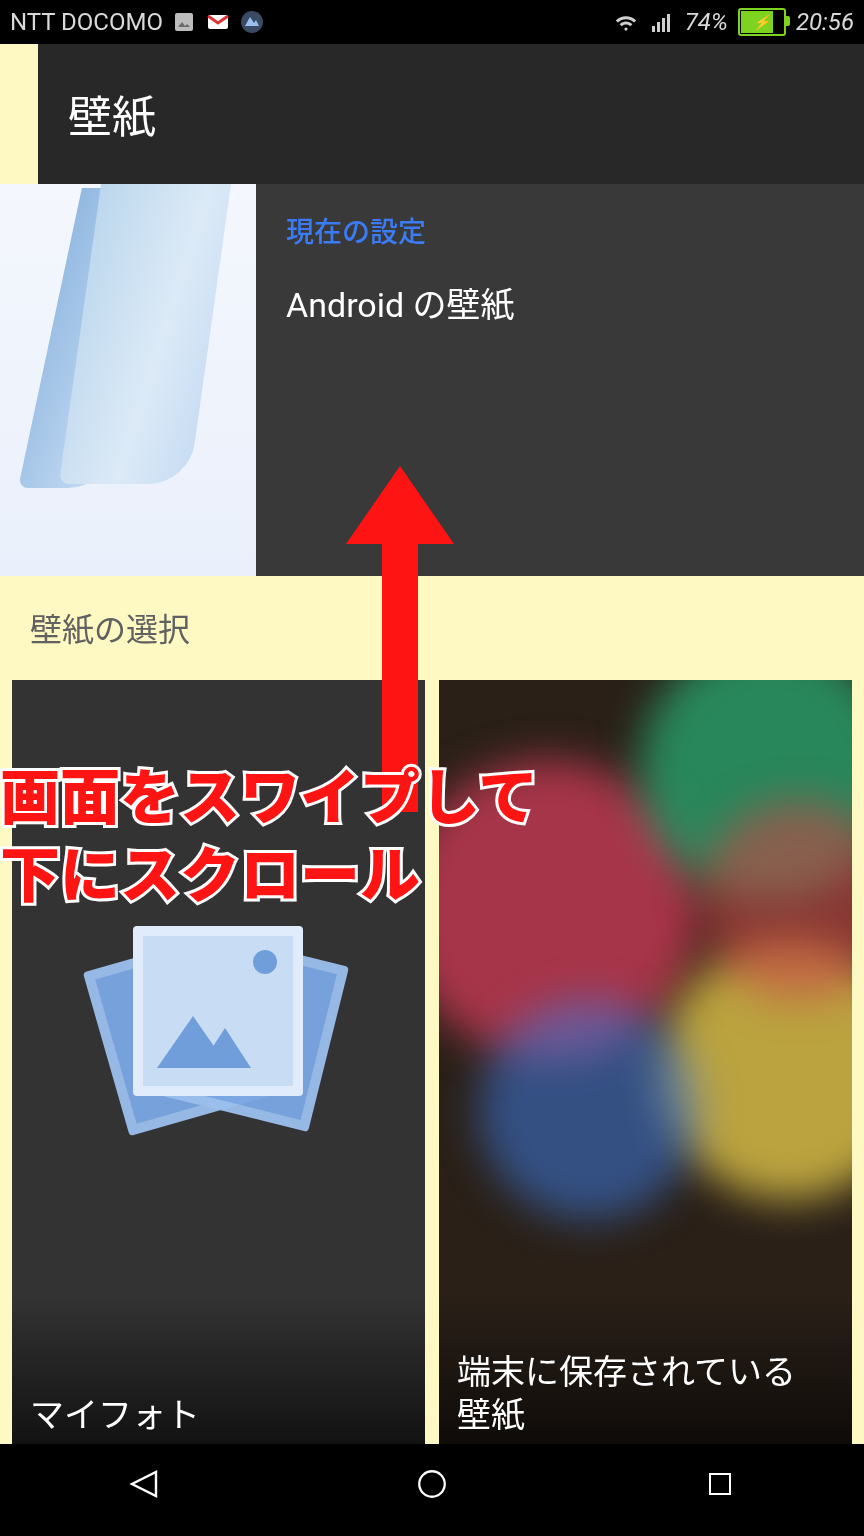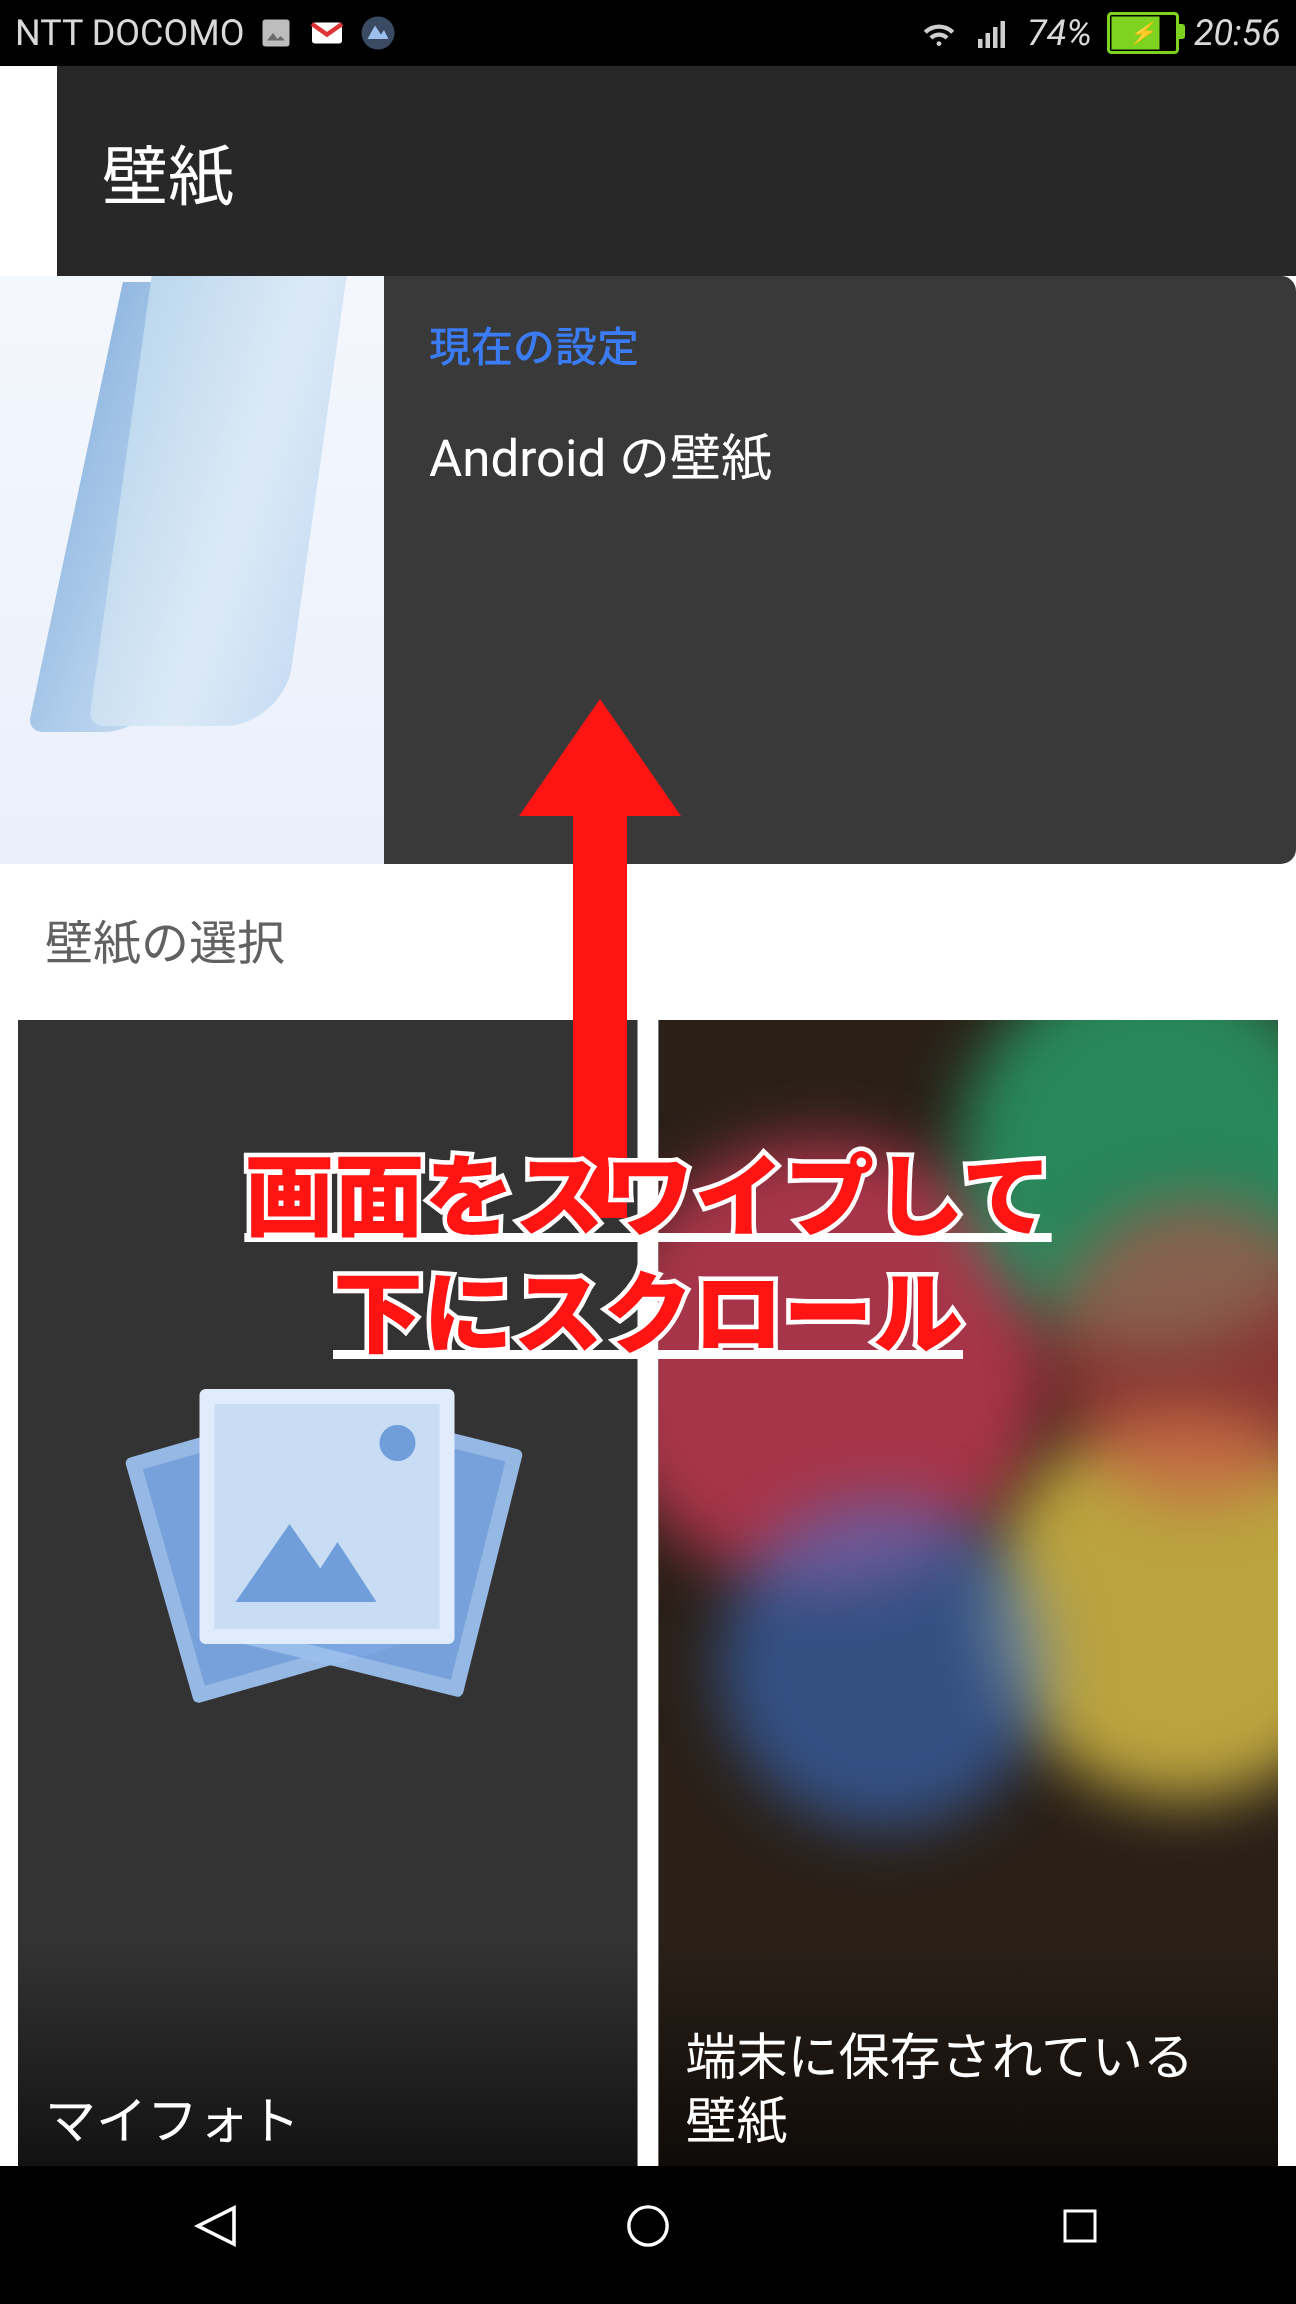--- a/index.html
+++ b/index.html
@@ -1,30 +1,30 @@
 <!DOCTYPE html>
 <html><head>
 <meta charset="utf-8">
 <style>
   html,body{margin:0;padding:0;font-family:Roboto,"Noto Sans CJK JP","Hiragino Kaku Gothic ProN",sans-serif;background:#000;}
-  .device{width:864px;height:1524px;position:relative;background:#ffffff;overflow:hidden;}
+  .device{width:864px;height:1524px;position:relative;background:#fef9c3;overflow:hidden;}
   
   .status-bar{position:absolute;top:0;left:0;right:0;height:44px;background:#000;color:#d9d9d9;display:flex;align-items:center;font-size:24px;padding:0 10px;box-sizing:border-box;}
   .status-left{display:flex;align-items:center;gap:8px;}
   .status-right{margin-left:auto;display:flex;align-items:center;gap:10px;font-style:italic;}
   .ic{width:26px;height:26px;display:inline-flex;align-items:center;justify-content:center;}
   .battery{width:44px;height:24px;border:2px solid #7ed321;border-radius:3px;position:relative;display:flex;align-items:center;}
   .battery::after{content:"";position:absolute;right:-6px;top:6px;width:4px;height:10px;background:#7ed321;border-radius:0 2px 2px 0;}
   .battery-fill{position:absolute;left:1px;top:1px;bottom:1px;width:74%;background:#7ed321;}
   .battery-bolt{position:absolute;left:50%;top:50%;transform:translate(-50%,-50%);color:#000;font-size:14px;font-weight:bold;}
   
   .app-bar{position:absolute;top:44px;left:0;right:0;height:140px;background:#282828;display:flex;align-items:center;padding:0 30px;margin-left:38px;}
   .app-title{color:#fff;font-size:44px;}
   
-  .current-row{position:absolute;top:184px;left:0;right:0;height:392px;background:#393939;display:flex;border-radius:10px;}
+  .current-row{position:absolute;top:184px;left:0;right:0;height:392px;background:#393939;display:flex;}
   .current-thumb{width:256px;height:392px;background:linear-gradient(180deg,#f4f7fd 0%,#eaf0fb 100%);position:relative;overflow:hidden;}
   .curl{position:absolute;left:20px;top:0;width:220px;height:320px;}
   .curl .front{position:absolute;left:60px;top:0;width:130px;height:300px;background:linear-gradient(100deg,#bcd7ed 0%,#dceaf7 60%,#c7dcf3 100%);transform:skewX(-8deg);border-radius:0 0 40px 10px;}
   .curl .back{position:absolute;left:30px;top:4px;width:90px;height:300px;background:linear-gradient(100deg,#88b2de 0%,#c6ddf4 100%);transform:skewX(-12deg);border-radius:0 0 40px 10px;opacity:.9;}
   .current-info{flex:1;padding:26px 30px;color:#fff;}
   .current-label{color:#3b7cf5;font-size:28px;font-weight:500;}
   .current-name{color:#fff;font-size:34px;margin-top:28px;}
   
   .section-title{position:absolute;top:604px;left:30px;font-size:32px;color:#616161;}
   .grid{position:absolute;top:680px;left:12px;right:12px;bottom:80px;display:flex;gap:14px;}
@@ -48,21 +48,21 @@
   .blob.b3{width:260px;height:260px;left:220px;top:260px;background:rgba(250,220,80,0.7);}
   .blob.b4{width:220px;height:220px;left:40px;top:320px;background:rgba(60,120,220,0.55);}
   .blob.b5{width:200px;height:200px;left:260px;top:120px;background:rgba(200,70,70,0.6);}
   
   .nav-bar{position:absolute;left:0;right:0;bottom:0;height:80px;background:#000;display:flex;align-items:center;justify-content:space-around;}
   .nav-btn{width:120px;height:60px;display:flex;align-items:center;justify-content:center;color:#fff;}
   
   .anno{position:absolute;top:466px;left:340px;width:120px;height:350px;pointer-events:none;}
   .anno .shaft{position:absolute;left:50%;top:58px;transform:translateX(-50%);width:36px;height:288px;background:#ff1414;}
   .anno .head{position:absolute;left:50%;top:0;transform:translateX(-50%);width:0;height:0;border-left:54px solid transparent;border-right:54px solid transparent;border-bottom:78px solid #ff1414;}
-  .anno-text{position:absolute;top:760px;left:0;right:0;text-align:center;font-size:60px;font-weight:800;color:#ff1414;-webkit-text-stroke:6px #fff;paint-order:stroke fill;line-height:1.3;pointer-events:none;white-space:pre-line;text-decoration:underline;}
+  .anno-text{position:absolute;top:760px;left:0;right:0;font-size:60px;font-weight:800;color:#ff1414;-webkit-text-stroke:6px #fff;paint-order:stroke fill;line-height:1.3;pointer-events:none;white-space:pre-line;}
 </style>
 </head>
 <body>
 
 <div class="device">
 
   <div class="status-bar">
     <div class="status-left">
       <span>NTT DOCOMO</span>
       <span class="ic">

